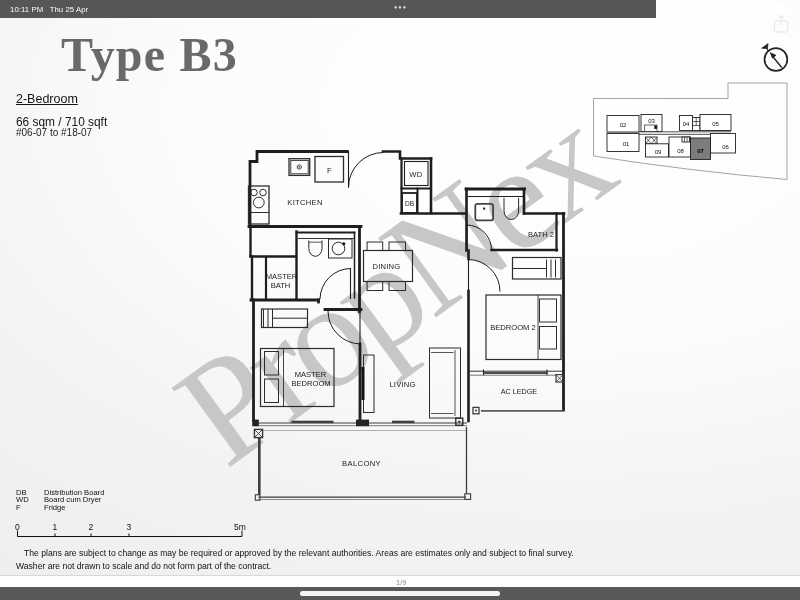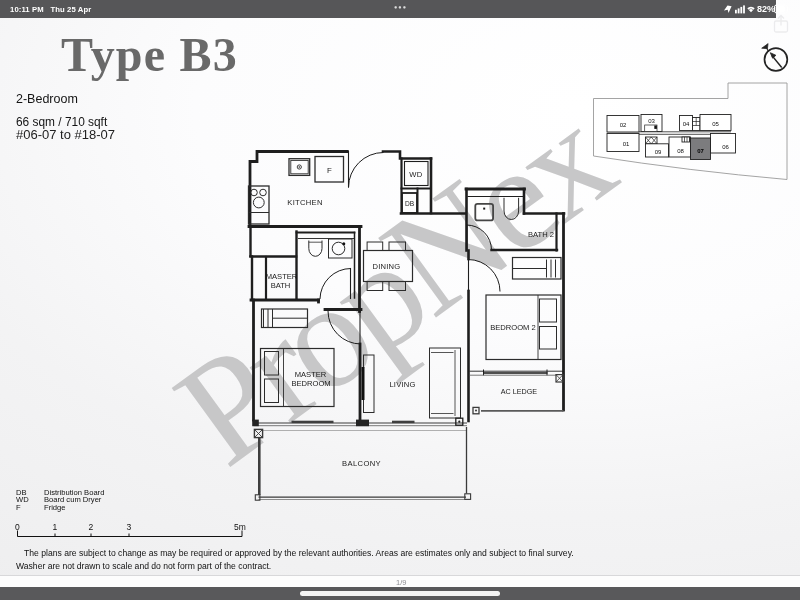--- a/index.html
+++ b/index.html
@@ -1,29 +1,29 @@
 <!DOCTYPE html>
 <html><head>
 <meta charset="utf-8">
 <style>
   html,body{margin:0;padding:0;}
   #page{position:relative;width:800px;height:600px;overflow:hidden;
     background:radial-gradient(125% 100% at 72% 18%, #ffffff 0%, #fcfcfd 38%, #f3f3f4 68%, #eeeeef 100%);
     font-family:"Liberation Sans",sans-serif;}
   
-  #sbar{position:absolute;left:0;top:0;width:776px;height:18px;background:#565658;color:#fff;font-weight:bold;}
+  #sbar{position:absolute;left:0;top:0;width:656px;height:18px;background:#565658;color:#fff;}
   #sbar .lt{position:absolute;left:10px;top:5px;font-size:7.7px;letter-spacing:.1px;}
   #sbar .dots{position:absolute;left:394px;top:4px;font-size:5.5px;color:#ddd;letter-spacing:1px;}
   #sbar .pct{position:absolute;left:757px;top:4px;font-size:9px;text-align:center;}
   
   #title{position:absolute;left:15px;top:27px;color:#696969;font-family:"Liberation Serif",serif;
     font-weight:bold;font-size:48px;letter-spacing:1.2px;margin-left:46px;}
-  #sub1{position:absolute;left:16px;top:92px;color:#141414;font-size:12.5px;}
+  #sub1{position:absolute;left:16px;top:92px;color:#141414;font-size:12.5px;text-decoration:underline;}
   #sub2{position:absolute;left:16px;top:95px;color:#141414;font-size:11.9px;margin-top:20px;}
-  #sub3{position:absolute;left:16px;top:127px;color:#222;font-size:13px;text-align:center;}
+  #sub3{position:absolute;left:16px;top:127px;color:#222;font-size:10px;text-align:center;}
   
   .lg{position:absolute;color:#111;font-size:7.6px;}
   
   #disc1{position:absolute;left:24px;top:548px;color:#111;font-size:8.6px;}
   #disc2{position:absolute;left:16px;top:560.5px;color:#111;font-size:8.6px;}
   
   #whitestrip{position:absolute;left:0;top:575px;width:800px;height:12px;background:#fdfdfd;border-top:1px solid #d8d8da;}
   #pnum{position:absolute;left:396px;top:578px;font-size:7.5px;color:#8e8e93;}
   #bbar{position:absolute;left:0;top:587px;width:800px;height:13px;background:#59595b;}
   #pill{position:absolute;left:300px;top:591px;width:200px;height:5px;border-radius:2.5px;background:#f4f4f4;}

